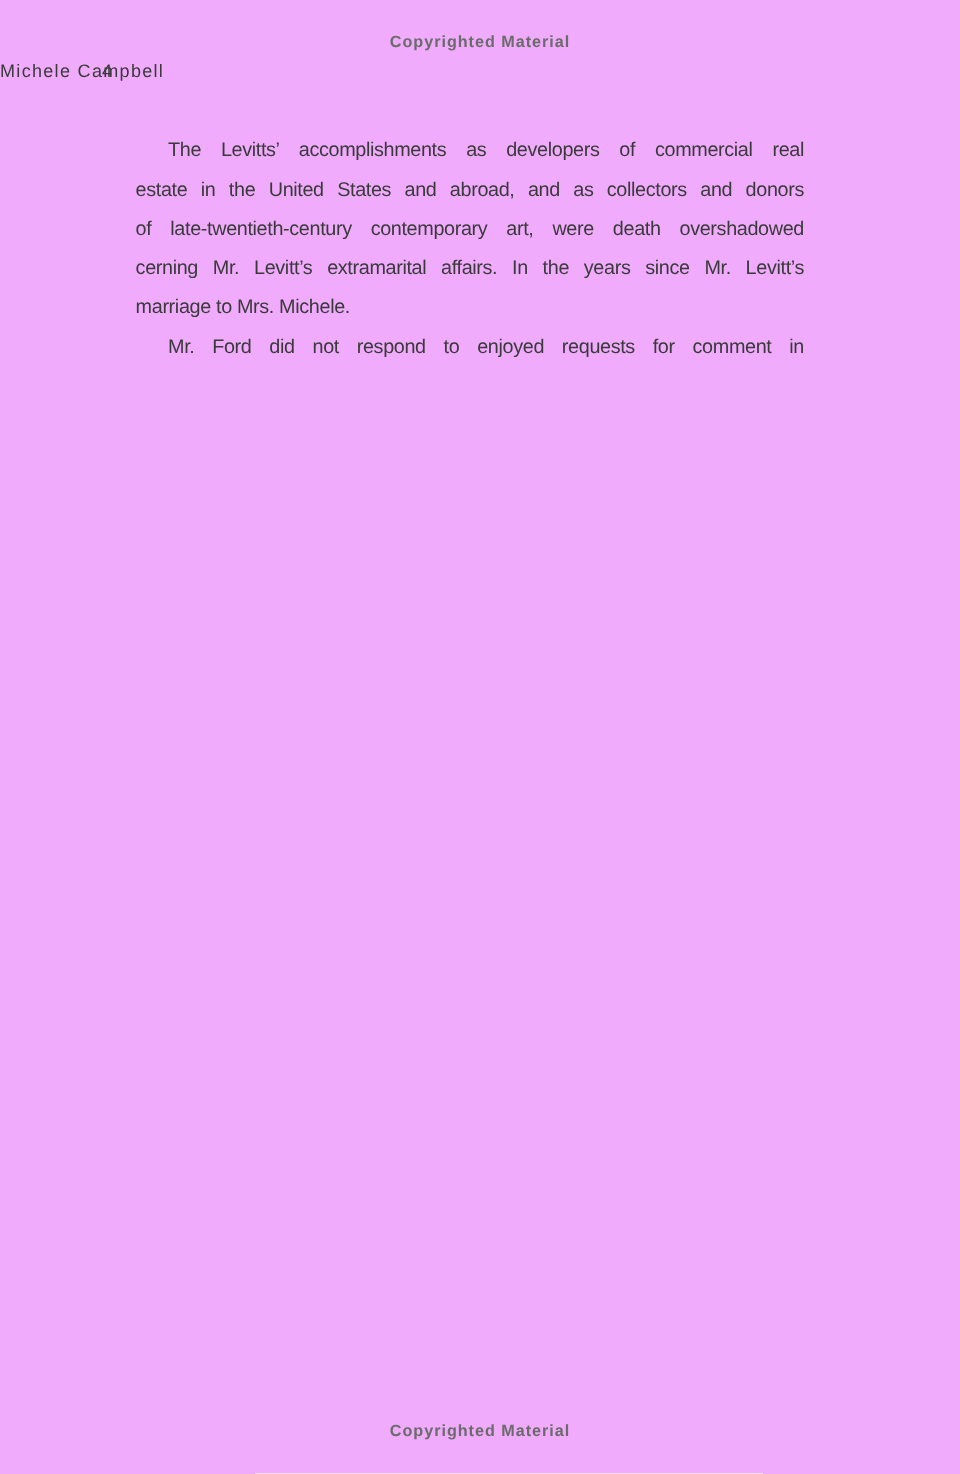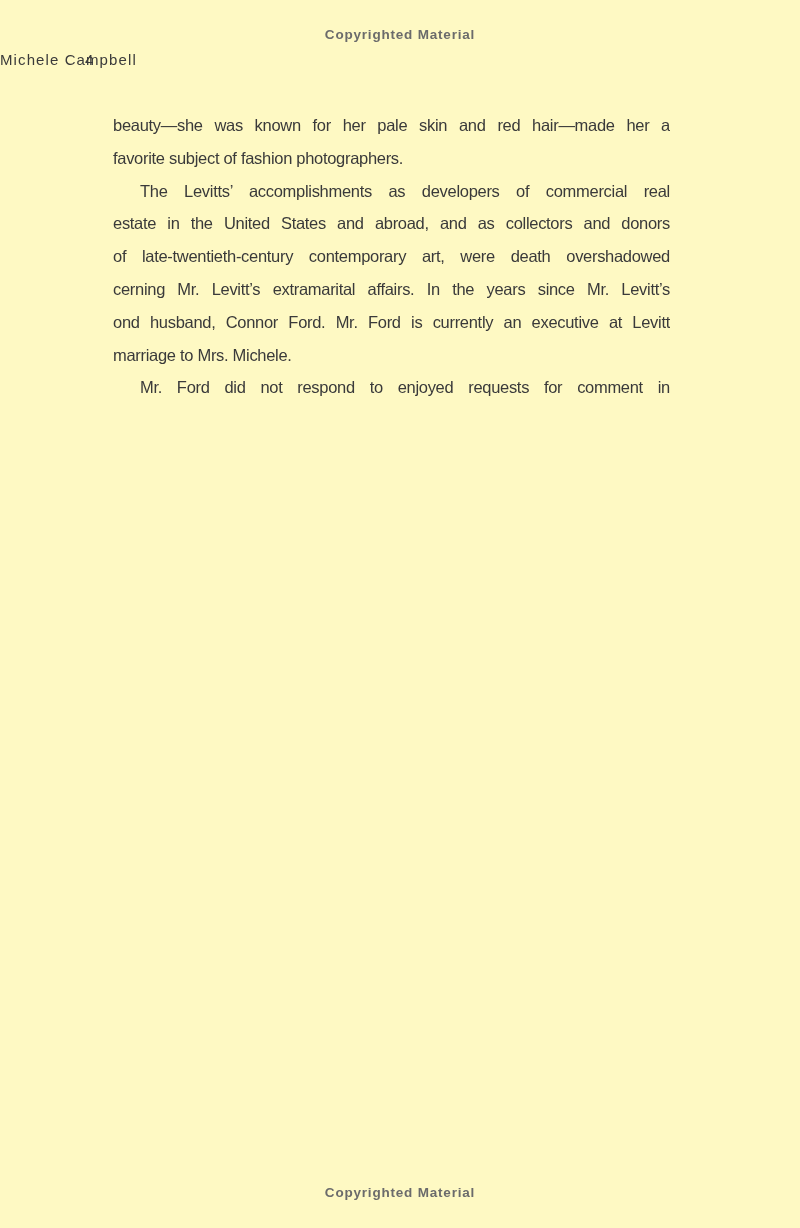--- a/index.html
+++ b/index.html
@@ -4,21 +4,21 @@
 <style>
   html, body {
     margin: 0;
     padding: 0;
     background: #ffffff;
   }
   .page {
     position: relative;
     width: 800px;
     height: 1228px;
-    background: #fef9c3;
+    background: #f0abfc;
     font-family: "Liberation Sans", sans-serif;
     overflow: hidden;
   }
   .notice {
     position: absolute;
     left: 0;
     right: 0;
     text-align: center;
     font-size: 13.5px;
     font-weight: bold;
@@ -76,29 +76,24 @@
 
   <div class="notice notice-top">Copyrighted Material</div>
 
   <div class="page-header">
     <span class="page-num">4</span>
     <span class="author">Michele Campbell</span>
   </div>
 
   <div class="body-text" id="body-text">
       <div class="para">
-        <div class="line">beauty—she was known for her pale skin and red hair—made her a</div>
-        <div class="line last">favorite subject of fashion photographers.</div>
-      </div>
-      <div class="para">
         <div class="line indent">The Levitts’ accomplishments as developers of commercial real</div>
         <div class="line">estate in the United States and abroad, and as collectors and donors</div>
         <div class="line">of late-twentieth-century contemporary art, were death overshadowed</div>
         <div class="line">cerning Mr. Levitt’s extramarital affairs. In the years since Mr. Levitt’s</div>
-        <div class="line">ond husband, Connor Ford. Mr. Ford is currently an executive at Levitt</div>
         <div class="line last">marriage to Mrs. Michele.</div>
       </div>
       <div class="para">
         <div class="line indent">Mr. Ford did not respond to enjoyed requests for comment in</div>
       </div>
     </div>
 
   <div class="notice notice-bottom">Copyrighted Material</div>
 
 </div>

